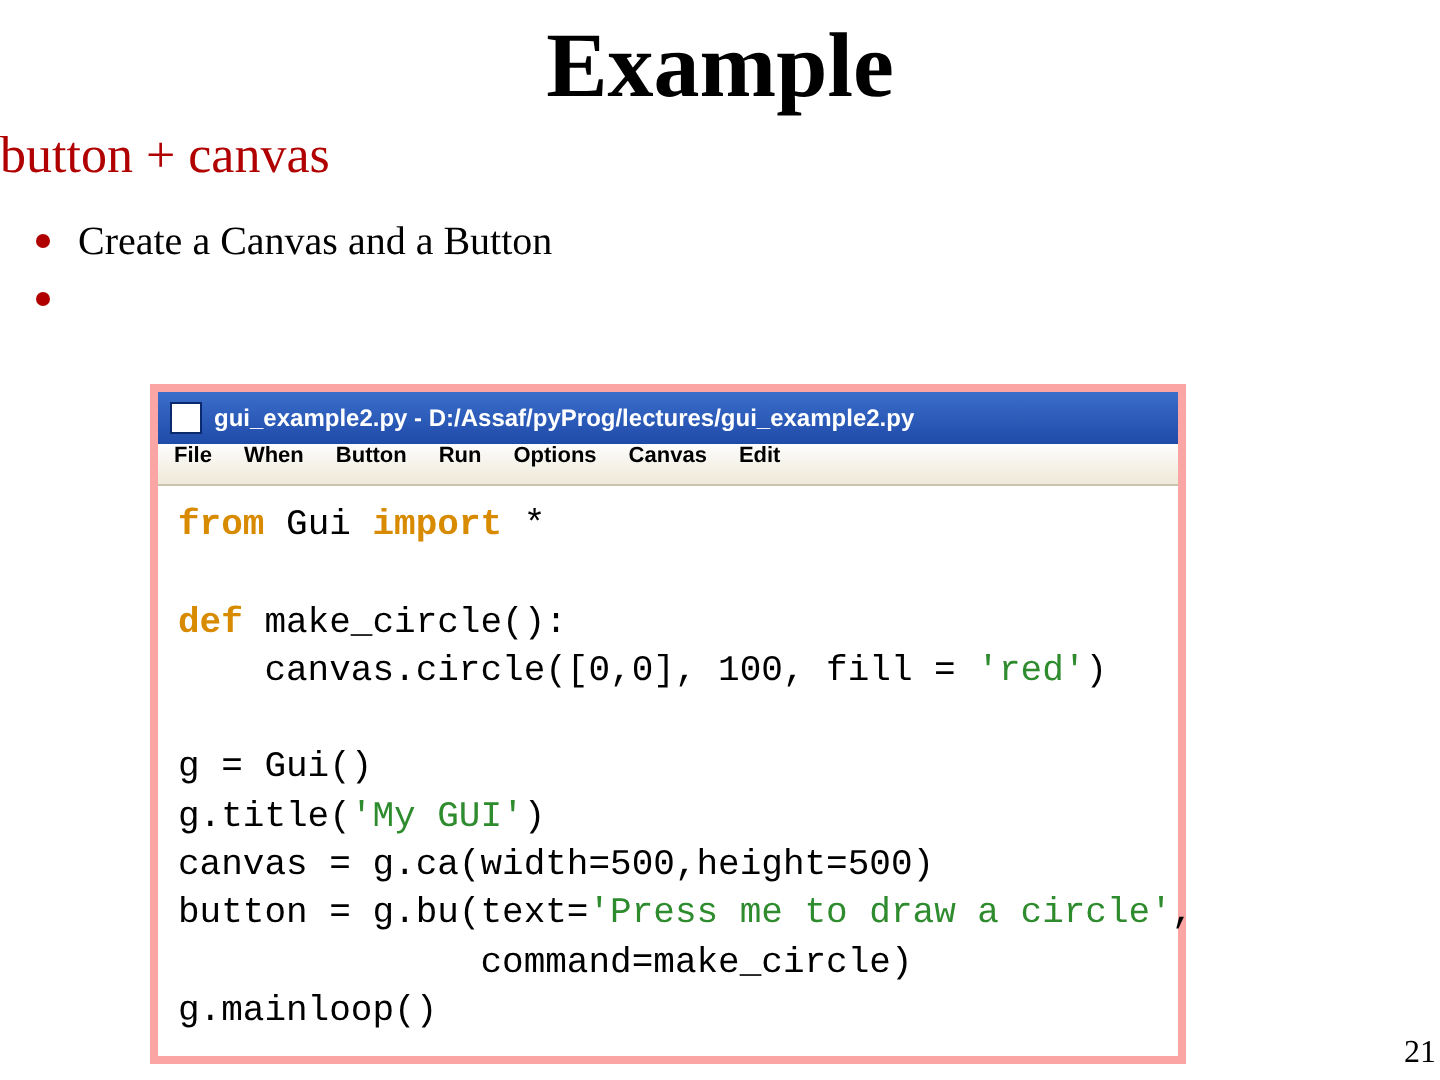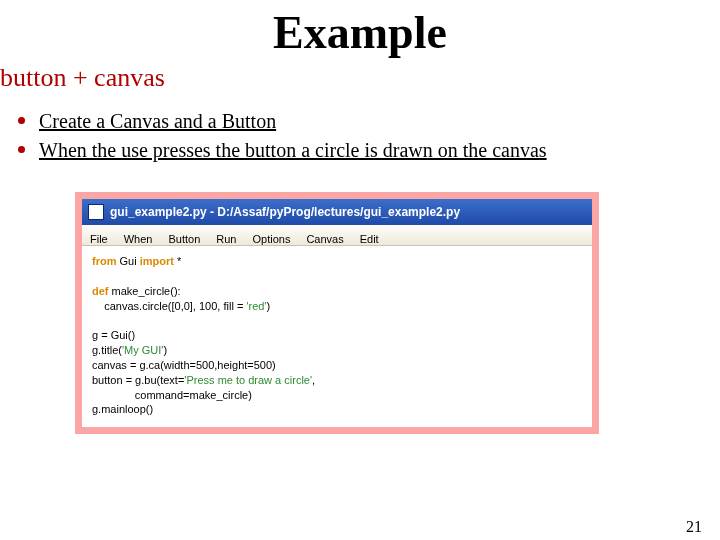--- a/index.html
+++ b/index.html
@@ -1,46 +1,45 @@
 <!DOCTYPE html>
 <html><head>
 <meta charset="utf-8">
 <style>
   html,body{margin:0;padding:0;width:720px;height:540px;background:#fff;font-family:"Times New Roman",serif;color:#000;}
   .slide{position:relative;width:720px;height:540px;}
   .title{text-align:center;font-size:46px;font-weight:600;margin-top:6px;}
   .subtitle{text-align:left;font-size:26px;margin-top:4px;color:#b00000;font-weight:500;}
-  .bullets{margin:14px 12px 0 18px;font-size:20px;line-height:1.45;text-decoration:underline;}
+  .bullets{margin:14px 12px 0 18px;font-size:20px;line-height:1.45;}
   .bullets .b{display:flex;align-items:flex-start;}
   .bullets .dot{width:7px;height:7px;border-radius:50%;background:#b00000;margin:10px 14px 0 0;flex:none;}
-  .shot{position:absolute;left:75px;top:186px;width:510px;border:7px solid #fca5a5;background:#5eead4;}
+  .shot{position:absolute;left:75px;top:186px;width:510px;border:4px solid #fca5a5;background:#5eead4;}
   .tb{height:26px;background:linear-gradient(#3b6ecb,#1f4aa8);display:flex;align-items:center;padding:0 6px;gap:6px;}
   .tb .ticon{width:14px;height:14px;background:#fff;border:1px solid #0b2a6b;}
   .tb .ttext{color:#fff;font-family:Verdana,Tahoma,sans-serif;font-size:12px;font-weight:bold;}
-  .mb{height:20px;background:linear-gradient(#fdfdfd,#eee9d8);border-bottom:1px solid #c9c3ae;display:flex;align-items:flex-end;}
+  .mb{height:20px;background:linear-gradient(#fdfdfd,#eee9d8);border-bottom:1px solid #c9c3ae;display:flex;align-items:flex-start;font-weight:bold;}
   .menu-item{font-family:Tahoma,Arial,sans-serif;font-size:11px;padding:0 8px;color:#000;}
-  .code{padding:8px 10px 10px 10px;font-family:Liberation Sans, sans-serif;font-size:11px;line-height:1.35;white-space:pre;background:#fff;}
+  .code{padding:8px 10px 10px 10px;font-family:Liberation Mono, monospace;font-size:18px;line-height:1.35;white-space:pre;background:#fff;}
   .kw{color:#d88a00;font-weight:bold;}
   .str{color:#2e8b2e;}
-  .pagenum{position:absolute;right:18px;bottom:10px;font-size:16px;}
+  .pagenum{position:absolute;right:2px;bottom:10px;font-size:16px;}
 </style>
 </head>
 <body>
 
 <div class="slide">
   <div class="title">Example</div>
   <div class="subtitle">button + canvas</div>
   <div class="bullets">
     <div class="b">
         <span class="dot"></span>
         <span>Create a Canvas and a Button</span>
       </div>
     <div class="b">
         <span class="dot"></span>
-        <span>When the use presses the button a circle is drawn on the canvas</span>
       </div>
   </div>
 
   <div class="shot">
     <div class="tb">
       <div class="ticon"></div>
       <div class="ttext">gui_example2.py - D:/Assaf/pyProg/lectures/gui_example2.py</div>
     </div>
     <div class="mb">
       <div class="menu-item">File</div>

